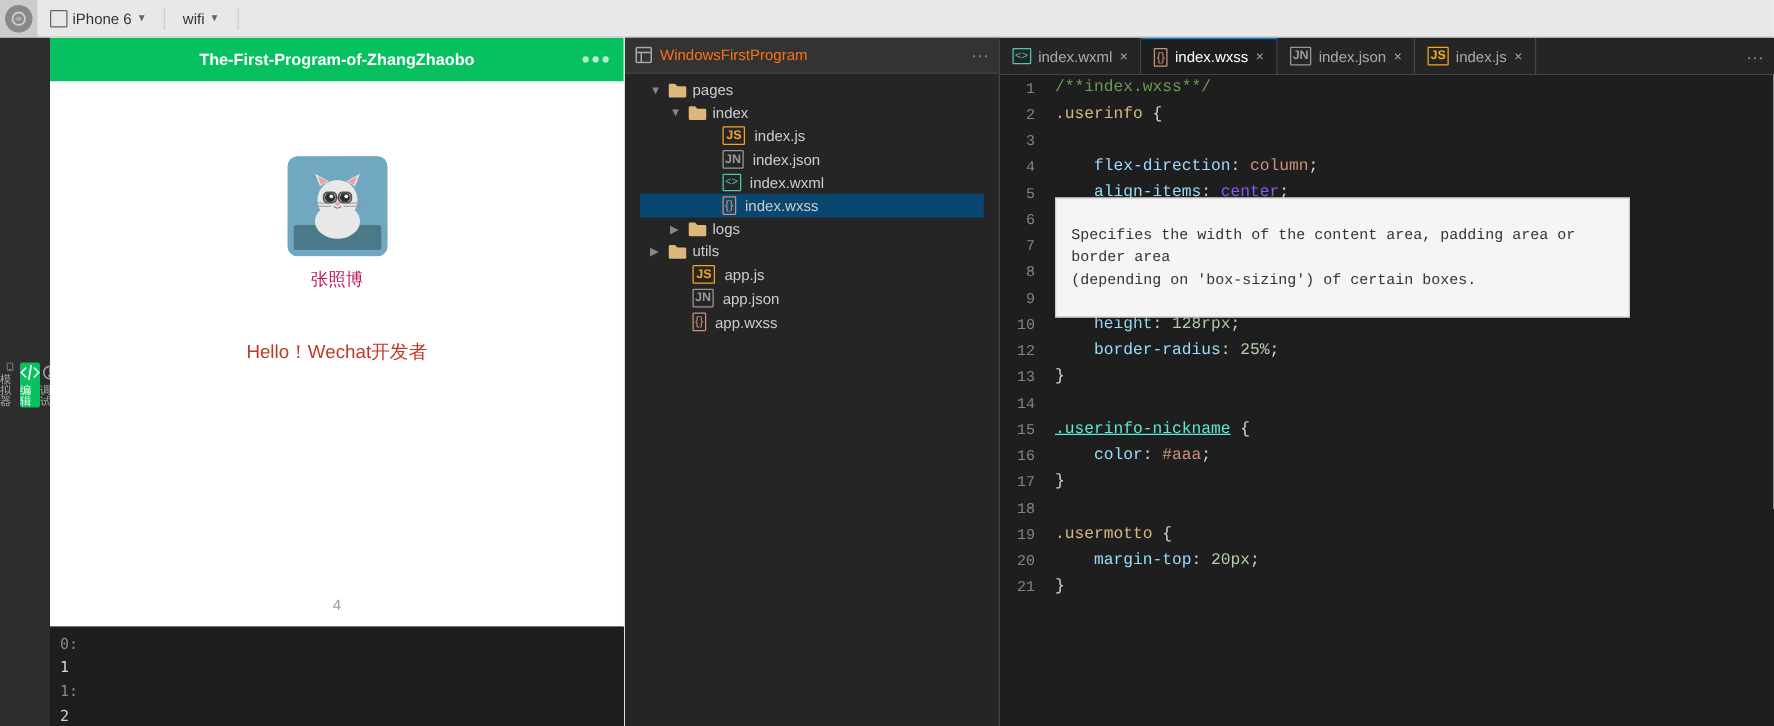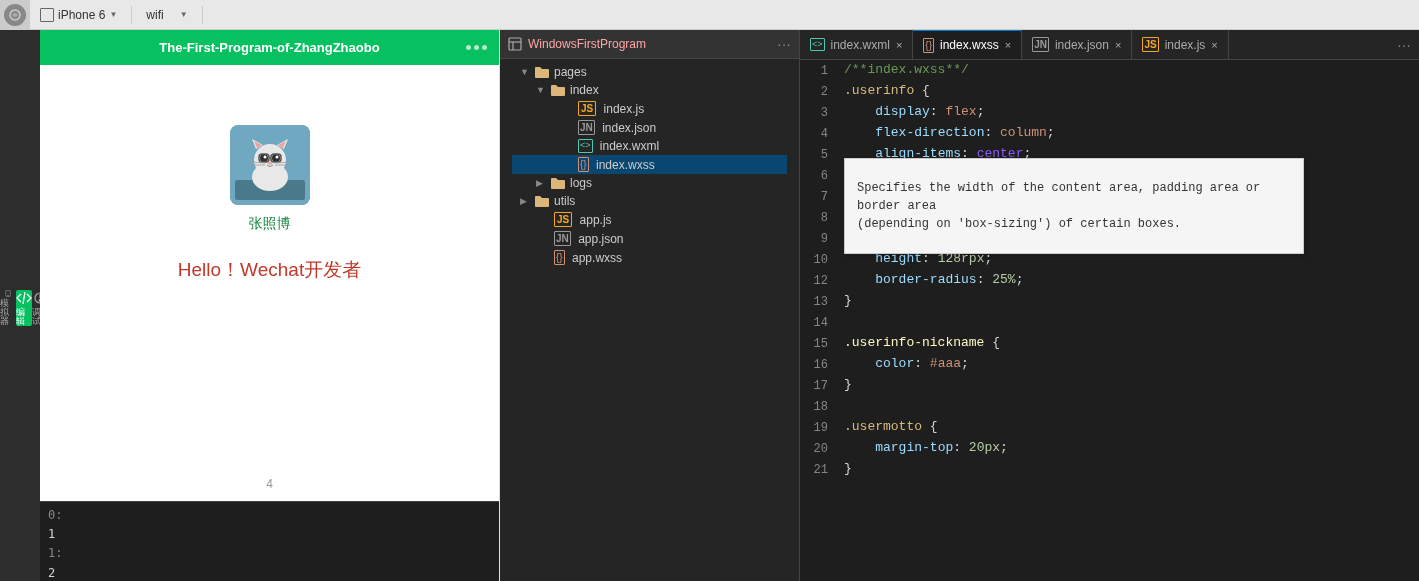--- a/index.html
+++ b/index.html
@@ -28,21 +28,21 @@
     .device-selector {
       display: flex; align-items: center; gap: 4px; padding: 0 10px;
       font-size: 12px; color: #333; cursor: pointer;
     }
     .device-selector .square-icon {
       width: 14px; height: 14px; border: 1.5px solid #666; border-radius: 1px;
     }
     .dropdown-arrow { font-size: 8px; color: #666; }
     .separator { width: 1px; height: 18px; background: #ccc; margin: 0 4px; }
     .wifi-selector {
-      display: flex; align-items: center; gap: 16px; padding: 0 10px;
+      display: flex; align-items: center; gap: 4px; padding: 0 10px;
       font-size: 12px; color: #333; cursor: pointer;
     }
 
     
     .main-layout {
       display: flex;
       flex: 1;
       overflow: hidden;
     }
 
@@ -119,24 +119,24 @@
       display: flex; align-items: center; justify-content: center;
       overflow: hidden; margin-bottom: 10px;
     }
     .avatar-inner {
       width: 80px; height: 80px;
       background: linear-gradient(135deg, #7fb3c8 0%, #4a8ea0 50%, #2d6b7a 100%);
       display: flex; align-items: center; justify-content: center; border-radius: 8px;
       position: relative;
     }
     .user-name {
-      font-size: 14px; color: #15803d; margin-bottom: 8px;
+      font-size: 14px; color: #be185d; margin-bottom: 23px;
     }
     .hello-text {
-      font-size: 19px; color: #c0392b; margin-top: 16px;
+      font-size: 15px; color: #c0392b; margin-top: 16px;
     }
     .phone-bottom {
       display: flex; justify-content: center;
       padding-bottom: 10px; margin-top: auto;
     }
     .page-num { font-size: 12px; color: #999; }
 
     .bottom-log {
       height: 80px;
       background: #1e1e1e;
@@ -158,21 +158,21 @@
       display: flex;
       flex-direction: column;
       flex-shrink: 0;
       overflow: hidden;
     }
     .file-panel-header {
       display: flex; align-items: center; padding: 6px 8px; gap: 6px;
       border-bottom: 1px solid #444;
       background: #333;
     }
-    .file-panel-title { color: #fca5a5; font-size: 12px; }
+    .file-panel-title { color: #f97316; font-size: 12px; }
     .file-panel-dots { color: #888; font-size: 14px; cursor: pointer; margin-left: auto; }
     .file-tree { flex: 1; overflow-y: auto; padding: 4px 12px; }
     .tree-item {
       display: flex; align-items: center; padding: 2px 0 2px 8px;
       color: #ccc; font-size: 12px; cursor: pointer; gap: 4px;
       white-space: nowrap;
     }
     .tree-item.selected { background: #094771; }
     .tree-arrow { color: #888; font-size: 9px; width: 10px; }
     .tree-arrow.open::before { content: '▼'; }
@@ -523,21 +523,20 @@
         <span class="line-content" style="color:#6a9955;">/**index.wxss**/</span>
       </div>
 
       <div class="code-line">
         <span class="line-num">2</span>
         <span class="line-content"><span style="color:#d7ba7d;">.userinfo</span> <span style="color:#d4d4d4;">{</span></span>
       </div>
 
       <div class="code-line">
         <span class="line-num">3</span>
-        <span class="line-content">    <span style="color:#9cdcfe;">display</span><span style="color:#d4d4d4;">: </span><span style="color:#ce9178;">flex</span><span style="color:#d4d4d4;">;</span></span>
       </div>
 
       <div class="code-line">
         <span class="line-num">4</span>
         <span class="line-content">    <span style="color:#9cdcfe;">flex-direction</span><span style="color:#d4d4d4;">: </span><span style="color:#ce9178;">column</span><span style="color:#d4d4d4;">;</span></span>
       </div>
 
       <div class="code-line">
         <span class="line-num">5</span>
         <span class="line-content">    <span style="color:#9cdcfe;">align-items</span><span style="color:#d4d4d4;">: </span><span style="color:#8b5cf6;">center</span><span style="color:#d4d4d4;">;</span></span>
@@ -579,21 +578,21 @@
         <span class="line-content"><span style="color:#d4d4d4;">}</span></span>
       </div>
 
       <div class="code-line">
         <span class="line-num">14</span>
         <span class="line-content"></span>
       </div>
 
       <div class="code-line">
         <span class="line-num">15</span>
-        <span class="line-content"><span style="color:#fef9c3;">.userinfo-nickname</span> <span style="color:#d4d4d4;">{</span></span>
+        <span class="line-content"><span style="color:#5eead4;text-decoration:underline;">.userinfo-nickname</span> <span style="color:#d4d4d4;">{</span></span>
       </div>
 
       <div class="code-line">
         <span class="line-num">16</span>
         <span class="line-content">    <span style="color:#9cdcfe;">color</span><span style="color:#d4d4d4;">: </span><span style="color:#ce9178;">#aaa</span><span style="color:#d4d4d4;">;</span></span>
       </div>
 
       <div class="code-line">
         <span class="line-num">17</span>
         <span class="line-content"><span style="color:#d4d4d4;">}</span></span>

